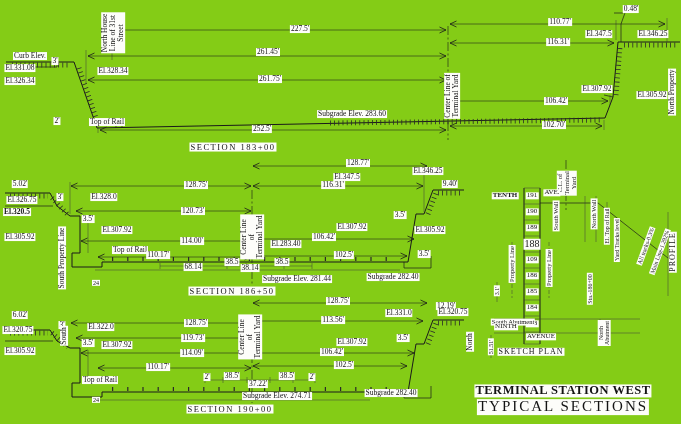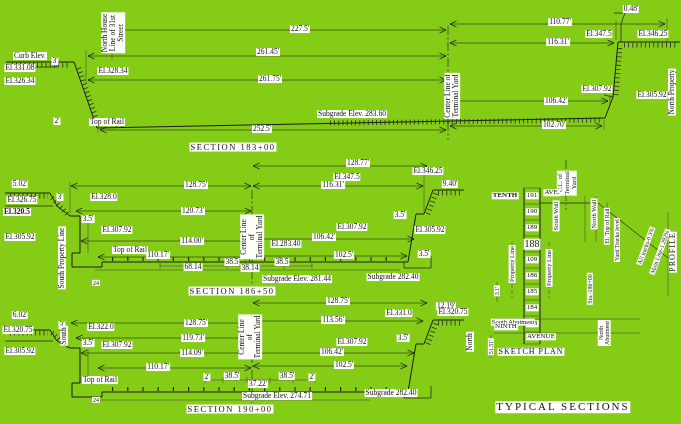--- a/index.html
+++ b/index.html
@@ -239,15 +239,16 @@
       <div class="lbl" style="left: 660px; top: 252px; font-size: 6px; transform: translate(-50%, -50%) rotate(-70deg);">Main Line-1.292%</div>
       <div class="lbl" style="left: 673px; top: 252px; font-size: 8px; letter-spacing: 1px; transform: translate(-50%, -50%) rotate(-90deg);">PROFILE</div>
       <div class="lbl" style="left: 513px; top: 322px; font-size: 6.5px; transform: translate(-50%, -50%);">South Abutment</div>
       <div class="lbl" style="left: 604px; top: 333px; font-size: 6px; transform: translate(-50%, -50%) rotate(-90deg);">North
 Abutment</div>
       <div class="lbl" style="left: 491px; top: 347px; font-size: 6px; transform: translate(-50%, -50%) rotate(-90deg);">51.51'</div>
       <div class="lbl" style="left: 497px; top: 291px; font-size: 6px; transform: translate(-50%, -50%) rotate(-90deg);">3.1'</div>
       <div class="lbl" style="left: 506px; top: 327px; font-size: 7px; transform: translate(-50%, -50%);">NINTH</div>
       <div class="lbl" style="left: 541px; top: 337px; font-size: 7px; transform: translate(-50%, -50%);">AVENUE</div>
       <div class="lbl" style="left: 531px; top: 352px; font-size: 8px; letter-spacing: 1px; transform: translate(-50%, -50%);">SKETCH PLAN</div>
-      <div class="lbl" style="left: 563px; top: 407px; font-size: 11px; letter-spacing: 2px; transform: translate(-50%, -50%);">TYPICAL SECTIONS</div>
+      <div class="lbl" style="left: 563px; top: 391px; font-size: 12.5px; font-weight: bold; letter-spacing: 0.5px; transform: translate(-50%, -50%);">TERMINAL STATION WEST</div>
+      <div class="lbl" style="left: 563px; top: 407px; font-size: 15px; letter-spacing: 2px; transform: translate(-50%, -50%);">TYPICAL SECTIONS</div>
     </div>
 </div>
 
 </body></html>

